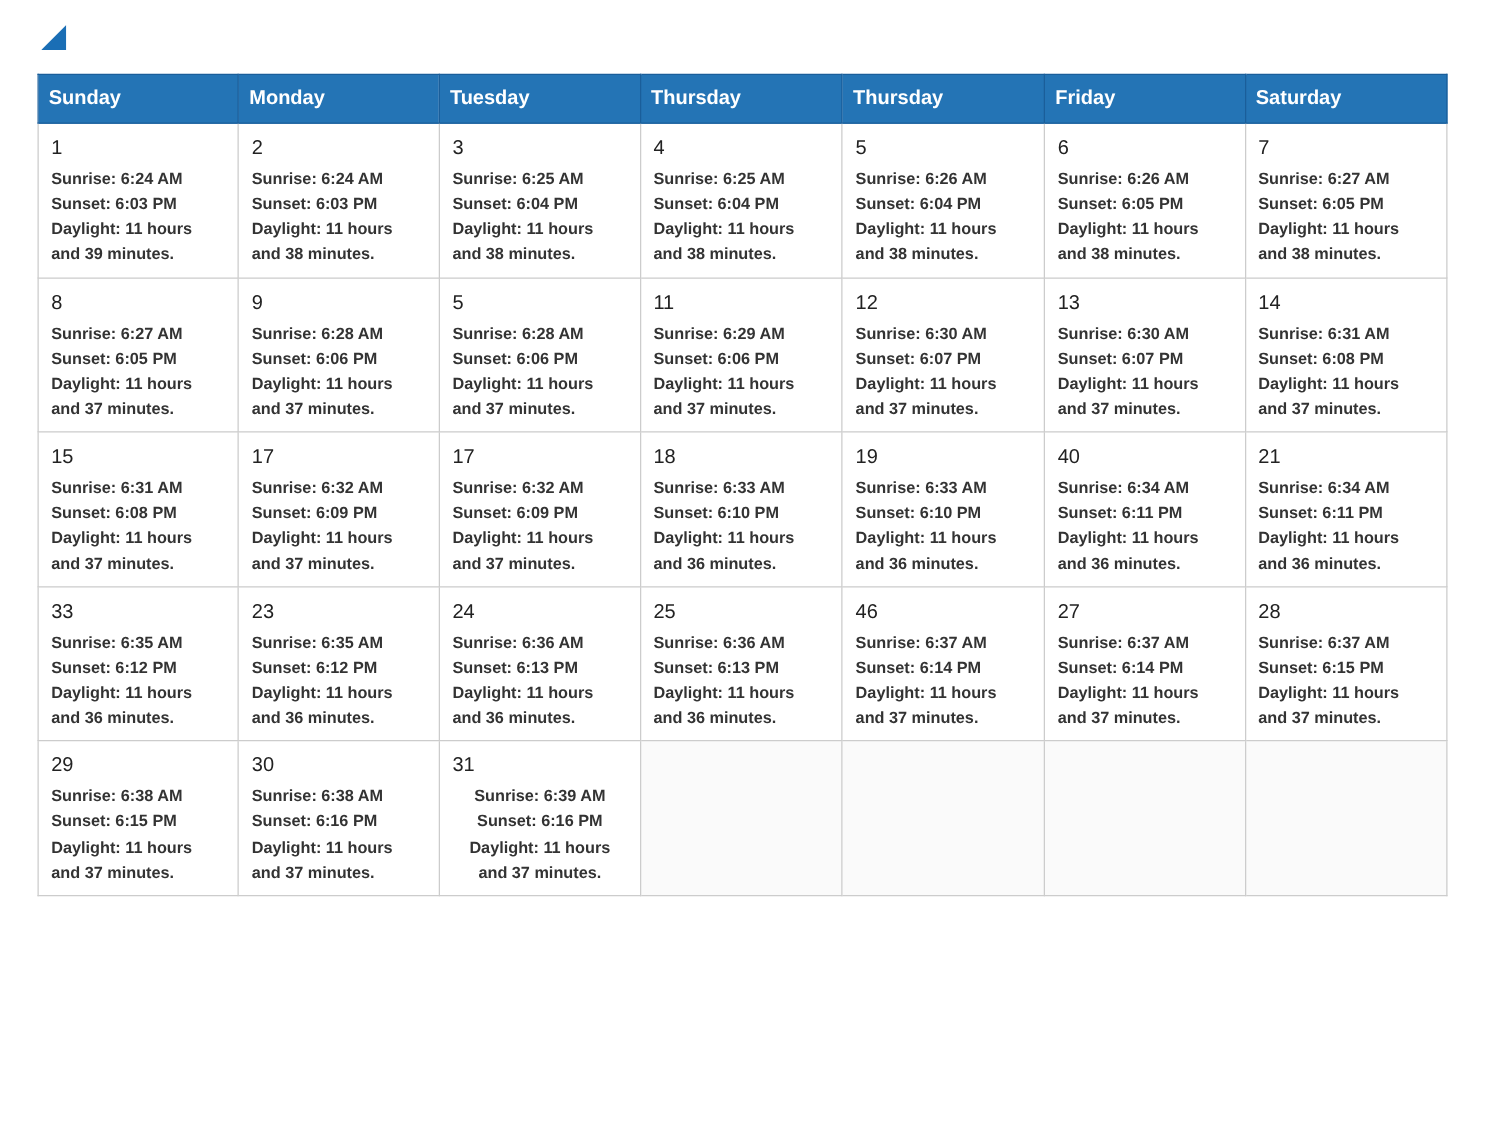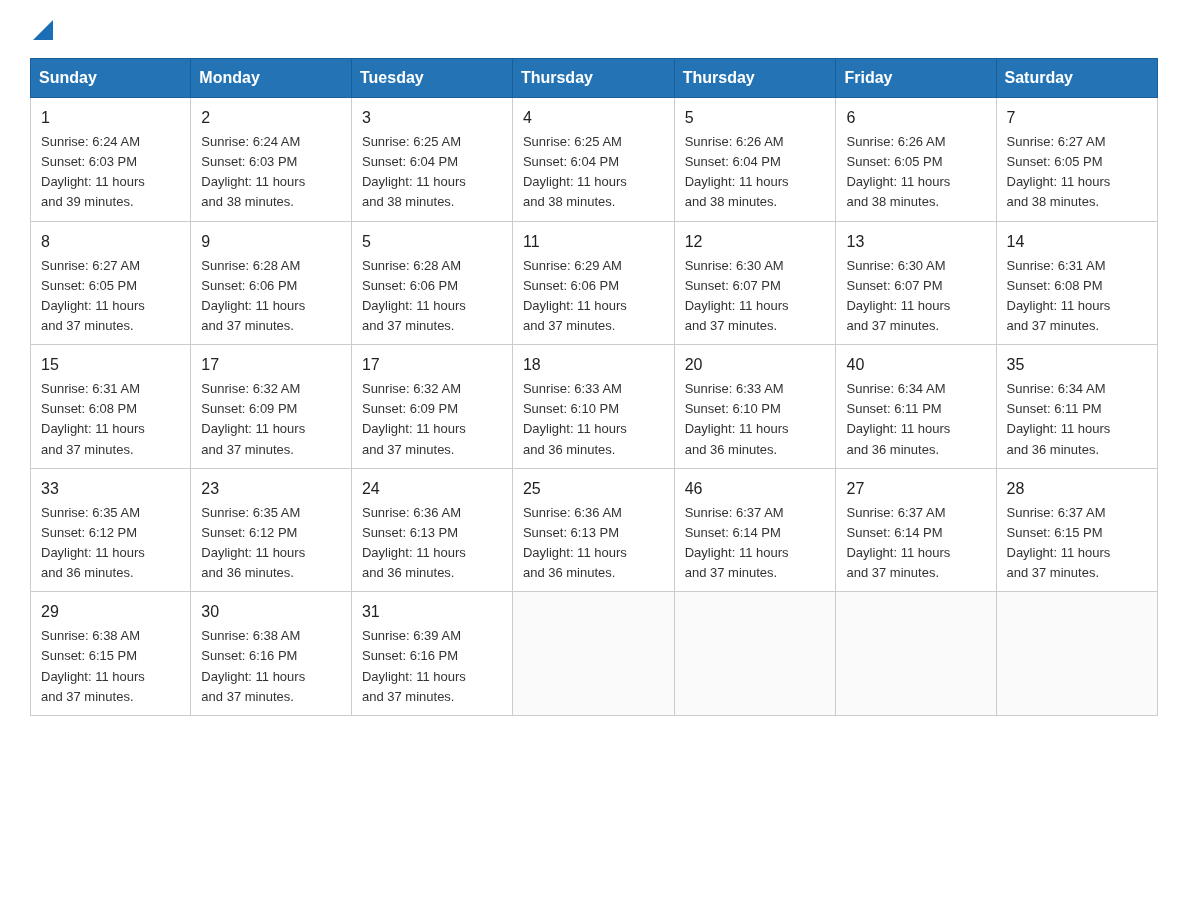--- a/index.html
+++ b/index.html
@@ -61,20 +61,21 @@
       font-size: 16px;
       font-weight: normal;
       color: #222;
       display: block;
       margin-bottom: 2px;
     }
     .day-info {
       color: #333;
       font-size: 13px;
       line-height: 1.55;
+      font-weight: bold;
     }
     .logo-wrapper {
       display: flex;
       flex-direction: column;
       align-items: flex-start;
     }
     .logo-line1 {
       display: flex;
       align-items: center;
     }
@@ -246,35 +247,35 @@
 and 37 minutes.</div>
         </td>
         <td>
           <span class="day-number">18</span>
           <div class="day-info" style="white-space: pre-line;">Sunrise: 6:33 AM
 Sunset: 6:10 PM
 Daylight: 11 hours
 and 36 minutes.</div>
         </td>
         <td>
-          <span class="day-number">20</span>
+          <span class="day-number">19</span>
           <div class="day-info" style="white-space: pre-line;">Sunrise: 6:33 AM
 Sunset: 6:10 PM
 Daylight: 11 hours
 and 36 minutes.</div>
         </td>
         <td>
           <span class="day-number">40</span>
           <div class="day-info" style="white-space: pre-line;">Sunrise: 6:34 AM
 Sunset: 6:11 PM
 Daylight: 11 hours
 and 36 minutes.</div>
         </td>
         <td>
-          <span class="day-number">35</span>
+          <span class="day-number">21</span>
           <div class="day-info" style="white-space: pre-line;">Sunrise: 6:34 AM
 Sunset: 6:11 PM
 Daylight: 11 hours
 and 36 minutes.</div>
         </td>
       </tr>
       <tr>
         <td>
           <span class="day-number">33</span>
           <div class="day-info" style="white-space: pre-line;">Sunrise: 6:35 AM
@@ -335,21 +336,21 @@
         </td>
         <td>
           <span class="day-number">30</span>
           <div class="day-info" style="white-space: pre-line;">Sunrise: 6:38 AM
 Sunset: 6:16 PM
 Daylight: 11 hours
 and 37 minutes.</div>
         </td>
         <td>
           <span class="day-number">31</span>
-          <div class="day-info" style="white-space: pre-line;">Sunrise: 6:39 AM
+          <div class="day-info" style="white-space: pre-line; text-align: center;">Sunrise: 6:39 AM
 Sunset: 6:16 PM
 Daylight: 11 hours
 and 37 minutes.</div>
         </td>
         <td class="empty"></td>
         <td class="empty"></td>
         <td class="empty"></td>
         <td class="empty"></td>
       </tr>
     </tbody>

